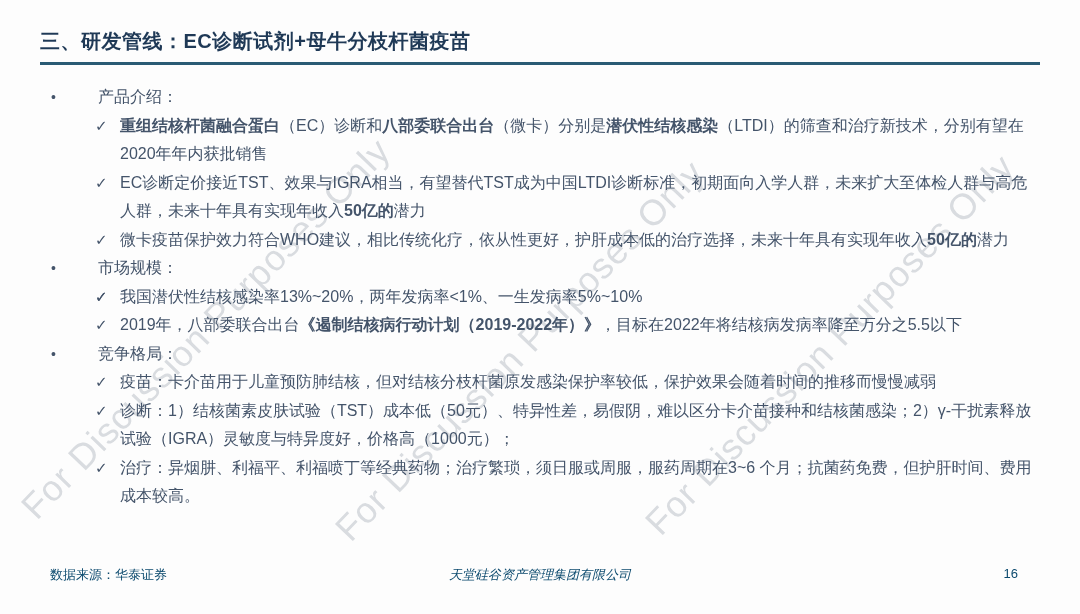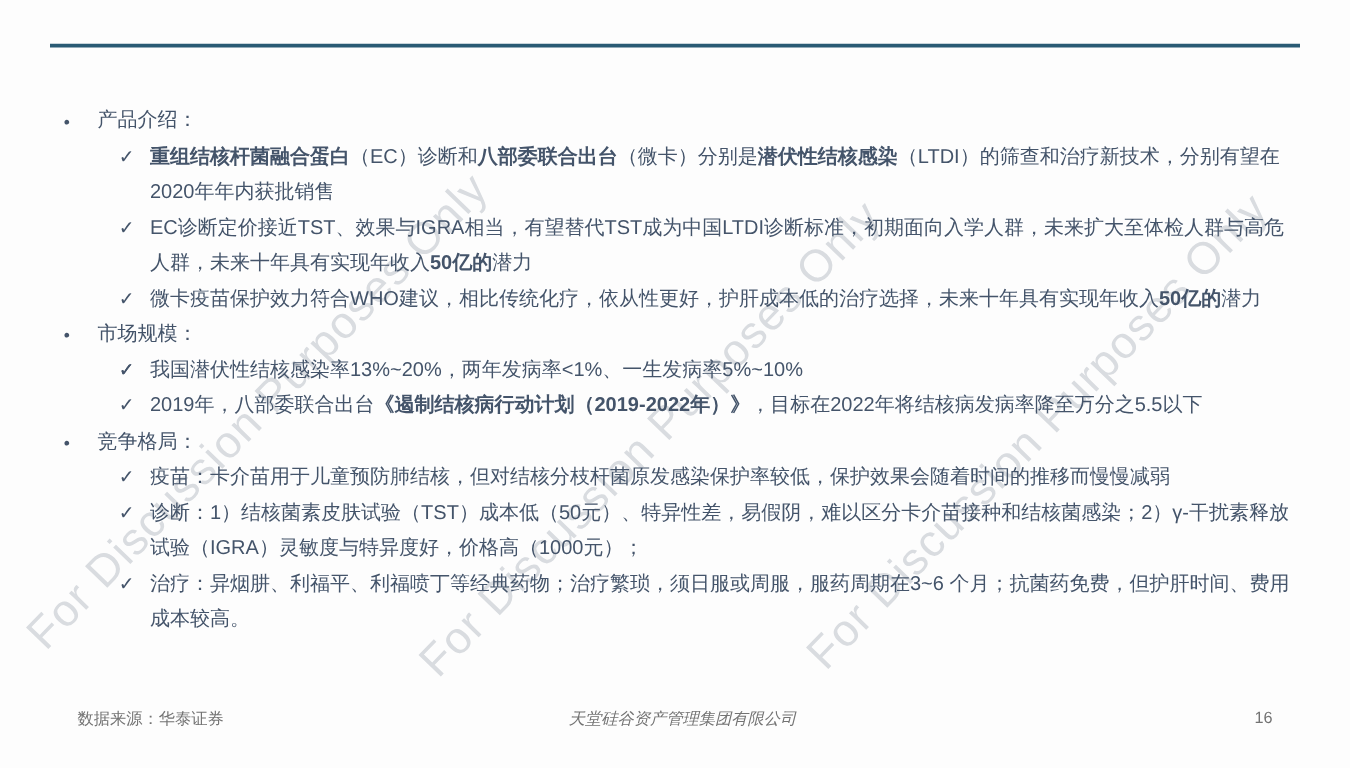--- a/index.html
+++ b/index.html
@@ -39,43 +39,44 @@
     height:3px;
     background:#2A5B74;
   }
   
   .content{
     position:absolute;left:40px;right:44px;top:83px;z-index:1;
     font-size:16px;line-height:28.5px;
   }
   .head{position:relative;padding-left:38px;}
   .head .dot{position:absolute;left:11px;top:0;font-size:14px;}
-  .head .h{font-weight:normal;}
+  .head .h{font-weight:normal;margin-left:20px;}
   .item{position:relative;padding-left:80px;margin:0;}
   .item .check{position:absolute;left:55px;top:0;font-size:15px;}
   .b{font-weight:bold;}
   
-  .ftr{position:absolute;left:12px;right:0;bottom:30px;height:18px;z-index:1;
-       font-size:13px;color:#737373;}
+  .ftr{position:absolute;left:0;right:0;bottom:30px;height:18px;z-index:1;
+       font-size:13px;color:#0c4a6e;}
   .ftr .src{position:absolute;left:50px;}
   .ftr .co{position:absolute;left:0;right:0;text-align:center;font-style:italic;}
   .ftr .pg{position:absolute;right:62px;}
 </style>
 </head>
 <body>
 
 <div class="slide">
 
   <div class="wm-layer">
     <div class="wm wm1">For Discussion Purposes Only</div>
     <div class="wm wm2">For Discussion Purposes Only</div>
     <div class="wm wm3">For Discussion Purposes Only</div>
   </div>
 
   <div class="hdr">
+    <h1>三、研发管线：EC诊断试剂+母牛分枝杆菌疫苗</h1>
     <div class="rule"></div>
   </div>
 
   <div class="content">
 
     <div class="head">
       <span class="dot">•</span><span class="h">产品介绍：</span>
     </div>
     <p class="item">
       <span class="check">✓</span><span class="b">重组结核杆菌融合蛋白</span><span>（EC）诊断和</span><span class="b">八部委联合出台</span><span>（微卡）分别是</span><span class="b">潜伏性结核感染</span><span>（LTDI）的筛查和治疗新技术，分别有望在2020年年内获批销售</span>

